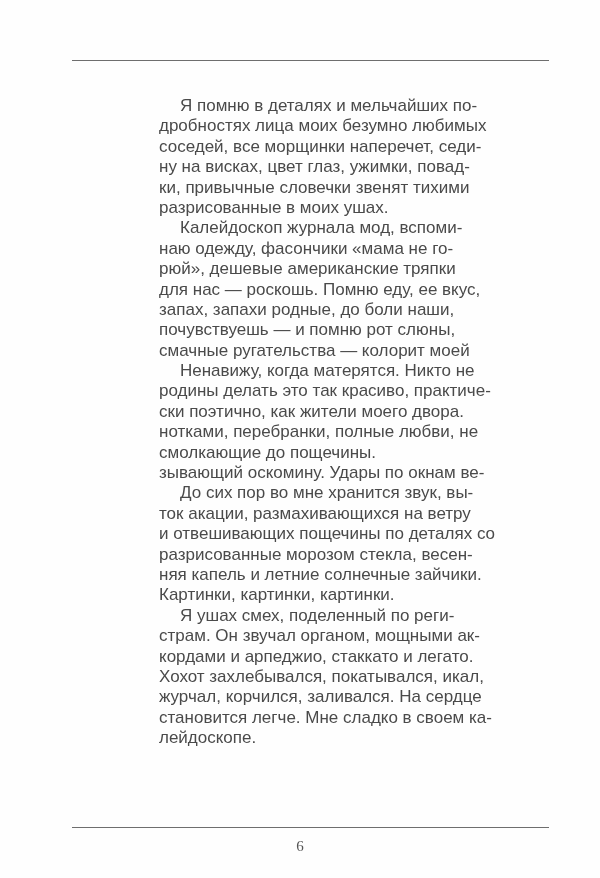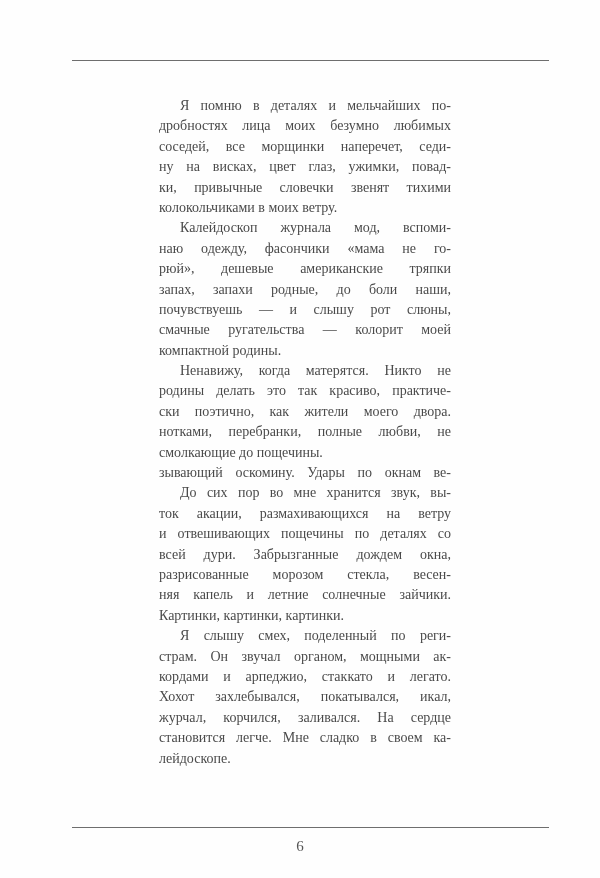--- a/index.html
+++ b/index.html
@@ -3,22 +3,22 @@
   <meta charset="utf-8">
   <style>
     html, body { margin: 0; padding: 0; background: #ffffff; }
     body { width: 600px; height: 878px; position: relative; overflow: hidden; }
     .page { position: absolute; left: 0; top: 0; width: 600px; height: 878px; background: #fefefe; }
     .rule { position: absolute; left: 72px; width: 477px; height: 1px; background: #6e6e6e; }
     .rule.top { top: 60px; }
     .rule.bottom { top: 827px; }
     .text-block {
       position: absolute; left: 159px; top: 96px; width: 292px;
-      font-family: Liberation Serif, serif;
-      font-size: 14px; line-height: 20.4px; color: #4a4a4a;
+      font-family: Liberation Sans, sans-serif;
+      font-size: 17px; line-height: 20.4px; color: #4a4a4a;
     }
     .line { display: block; white-space: nowrap; text-align: justify; text-align-last: justify; height: 20.4px; }
     .line.last { text-align-last: left; }
     .line.indent { padding-left: 21px; }
     .page-number {
       position: absolute; top: 838px; left: 0; width: 600px; text-align: center;
       font-family: "Liberation Serif", "DejaVu Serif", serif; font-size: 15px; color: #555;
     }
   </style>
 </head>
@@ -27,46 +27,45 @@
 <div class="page">
   <div class="rule top"></div>
 
   <div class="text-block">
 
     <span class="line indent">Я помню в деталях и мельчайших по-</span>
     <span class="line">дробностях лица моих безумно любимых</span>
     <span class="line">соседей, все морщинки наперечет, седи-</span>
     <span class="line">ну на висках, цвет глаз, ужимки, повад-</span>
     <span class="line">ки, привычные словечки звенят тихими</span>
-    <span class="line last">колокольчиками в моих ветру.</span>
+    <span class="line last">разрисованные в моих ушах.</span>
 
     <span class="line indent">Калейдоскоп журнала мод, вспоми-</span>
     <span class="line">наю одежду, фасончики «мама не го-</span>
     <span class="line">рюй», дешевые американские тряпки</span>
+    <span class="line">для нас — роскошь. Помню еду, ее вкус,</span>
     <span class="line">запах, запахи родные, до боли наши,</span>
-    <span class="line">почувствуешь — и слышу рот слюны,</span>
+    <span class="line">почувствуешь — и помню рот слюны,</span>
     <span class="line">смачные ругательства — колорит моей</span>
-    <span class="line last">компактной родины.</span>
 
     <span class="line indent">Ненавижу, когда матерятся. Никто не</span>
     <span class="line">родины делать это так красиво, практиче-</span>
     <span class="line">ски поэтично, как жители моего двора.</span>
     <span class="line">нотками, перебранки, полные любви, не</span>
     <span class="line last">смолкающие до пощечины.</span>
 
     <span class="line">зывающий оскомину. Удары по окнам ве-</span>
     <span class="line indent">До сих пор во мне хранится звук, вы-</span>
     <span class="line">ток акации, размахивающихся на ветру</span>
     <span class="line">и отвешивающих пощечины по деталях со</span>
-    <span class="line">всей дури. Забрызганные дождем окна,</span>
     <span class="line">разрисованные морозом стекла, весен-</span>
     <span class="line">няя капель и летние солнечные зайчики.</span>
     <span class="line last">Картинки, картинки, картинки.</span>
 
-    <span class="line indent">Я слышу смех, поделенный по реги-</span>
+    <span class="line indent">Я ушах смех, поделенный по реги-</span>
     <span class="line">страм. Он звучал органом, мощными ак-</span>
     <span class="line">кордами и арпеджио, стаккато и легато.</span>
     <span class="line">Хохот захлебывался, покатывался, икал,</span>
     <span class="line">журчал, корчился, заливался. На сердце</span>
     <span class="line">становится легче. Мне сладко в своем ка-</span>
     <span class="line last">лейдоскопе.</span>
   </div>
 
   <div class="rule bottom"></div>
   <div class="page-number">6</div>

